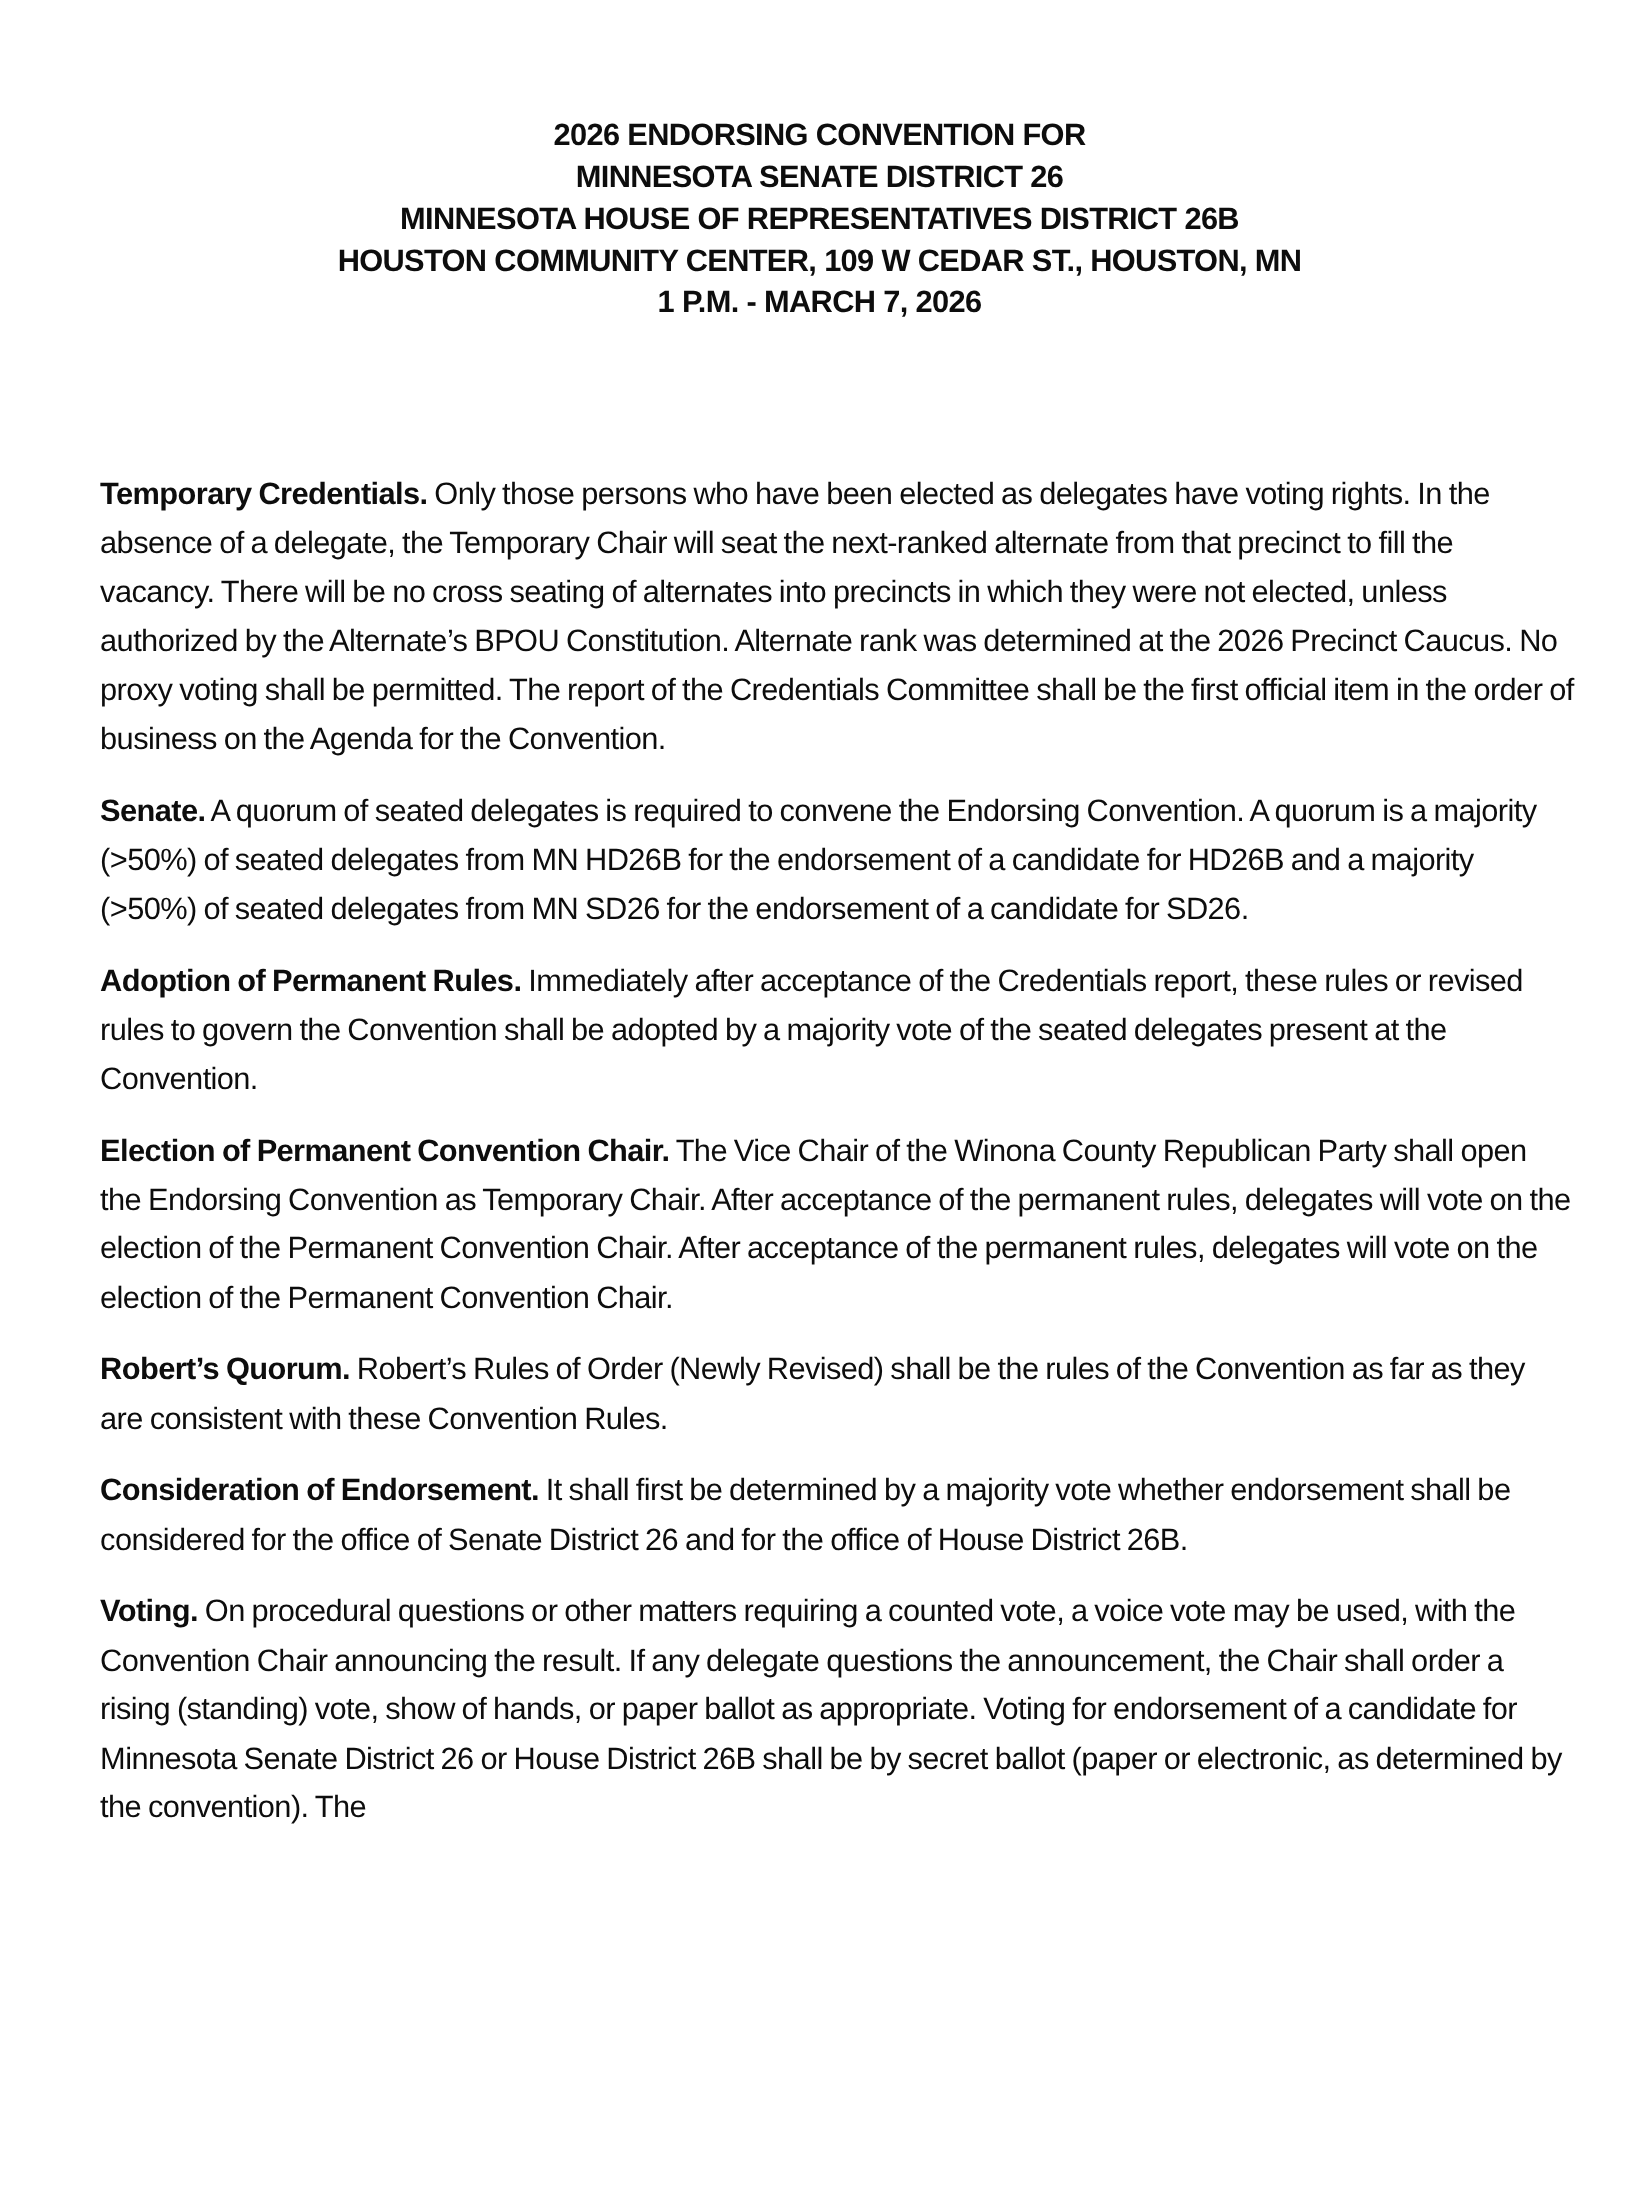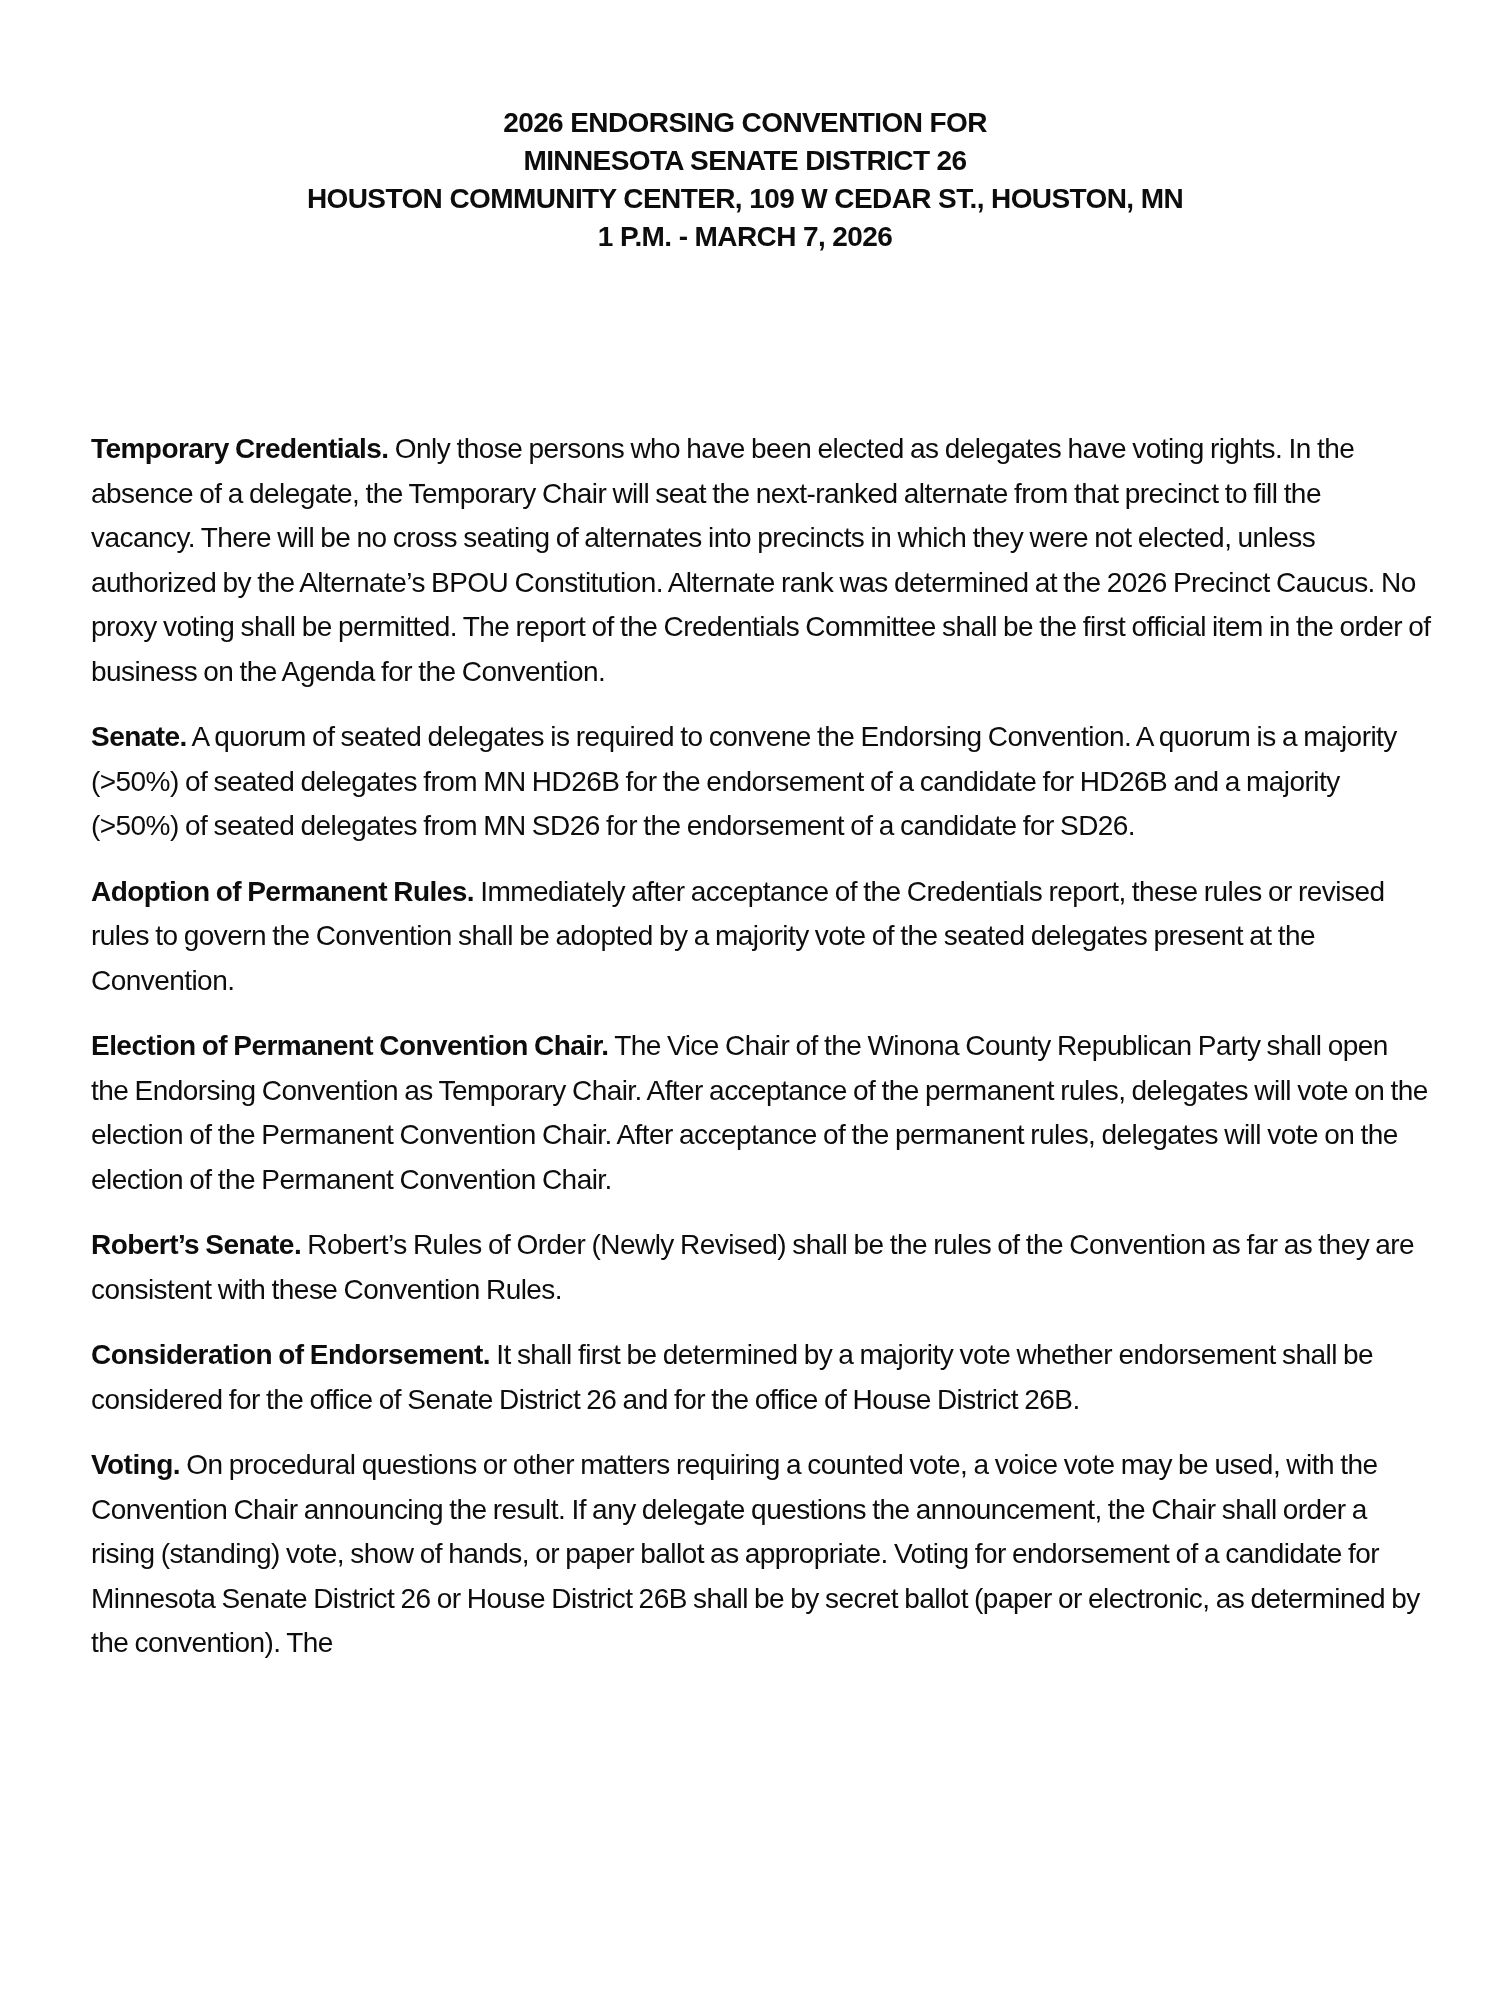--- a/index.html
+++ b/index.html
@@ -28,26 +28,27 @@
   }
   .rule .title { font-weight: bold; }
 </style>
 </head>
 <body>
 
 <div class="page">
   <div class="header">
     <div class="header-line">2026 ENDORSING CONVENTION FOR</div>
     <div class="header-line">MINNESOTA SENATE DISTRICT 26</div>
+    <div class="header-line">MINNESOTA HOUSE OF REPRESENTATIVES DISTRICT 26B</div>
     <div class="header-line">HOUSTON COMMUNITY CENTER, 109 W CEDAR ST., HOUSTON, MN</div>
     <div class="header-line">1 P.M. - MARCH 7, 2026</div>
   </div>
 
   <div class="body">
     <p class="rule"><span class="title">Temporary Credentials.</span><span> Only those persons who have been elected as delegates have voting rights. In the absence of a delegate, the Temporary Chair will seat the next-ranked alternate from that precinct to fill the vacancy. There will be no cross seating of alternates into precincts in which they were not elected, unless authorized by the Alternate’s BPOU Constitution. Alternate rank was determined at the 2026 Precinct Caucus. No proxy voting shall be permitted. The report of the Credentials Committee shall be the first official item in the order of business on the Agenda for the Convention.</span></p>
     <p class="rule"><span class="title">Senate.</span><span> A quorum of seated delegates is required to convene the Endorsing Convention. A quorum is a majority (&gt;50%) of seated delegates from MN HD26B for the endorsement of a candidate for HD26B and a majority (&gt;50%) of seated delegates from MN SD26 for the endorsement of a candidate for SD26.</span></p>
     <p class="rule"><span class="title">Adoption of Permanent Rules.</span><span> Immediately after acceptance of the Credentials report, these rules or revised rules to govern the Convention shall be adopted by a majority vote of the seated delegates present at the Convention.</span></p>
     <p class="rule"><span class="title">Election of Permanent Convention Chair.</span><span> The Vice Chair of the Winona County Republican Party shall open the Endorsing Convention as Temporary Chair. After acceptance of the permanent rules, delegates will vote on the election of the Permanent Convention Chair. After acceptance of the permanent rules, delegates will vote on the election of the Permanent Convention Chair.</span></p>
-    <p class="rule"><span class="title">Robert’s Senate.</span><span> Robert’s Rules of Order (Newly Revised) shall be the rules of the Convention as far as they are consistent with these Convention Rules.</span></p>
+    <p class="rule"><span class="title">Robert’s Quorum.</span><span> Robert’s Rules of Order (Newly Revised) shall be the rules of the Convention as far as they are consistent with these Convention Rules.</span></p>
     <p class="rule"><span class="title">Consideration of Endorsement.</span><span> It shall first be determined by a majority vote whether endorsement shall be considered for the office of Senate District 26 and for the office of House District 26B.</span></p>
     <p class="rule"><span class="title">Voting.</span><span> On procedural questions or other matters requiring a counted vote, a voice vote may be used, with the Convention Chair announcing the result. If any delegate questions the announcement, the Chair shall order a rising (standing) vote, show of hands, or paper ballot as appropriate. Voting for endorsement of a candidate for Minnesota Senate District 26 or House District 26B shall be by secret ballot (paper or electronic, as determined by the convention). The</span></p>
   </div>
 </div>
 
 </body></html>

